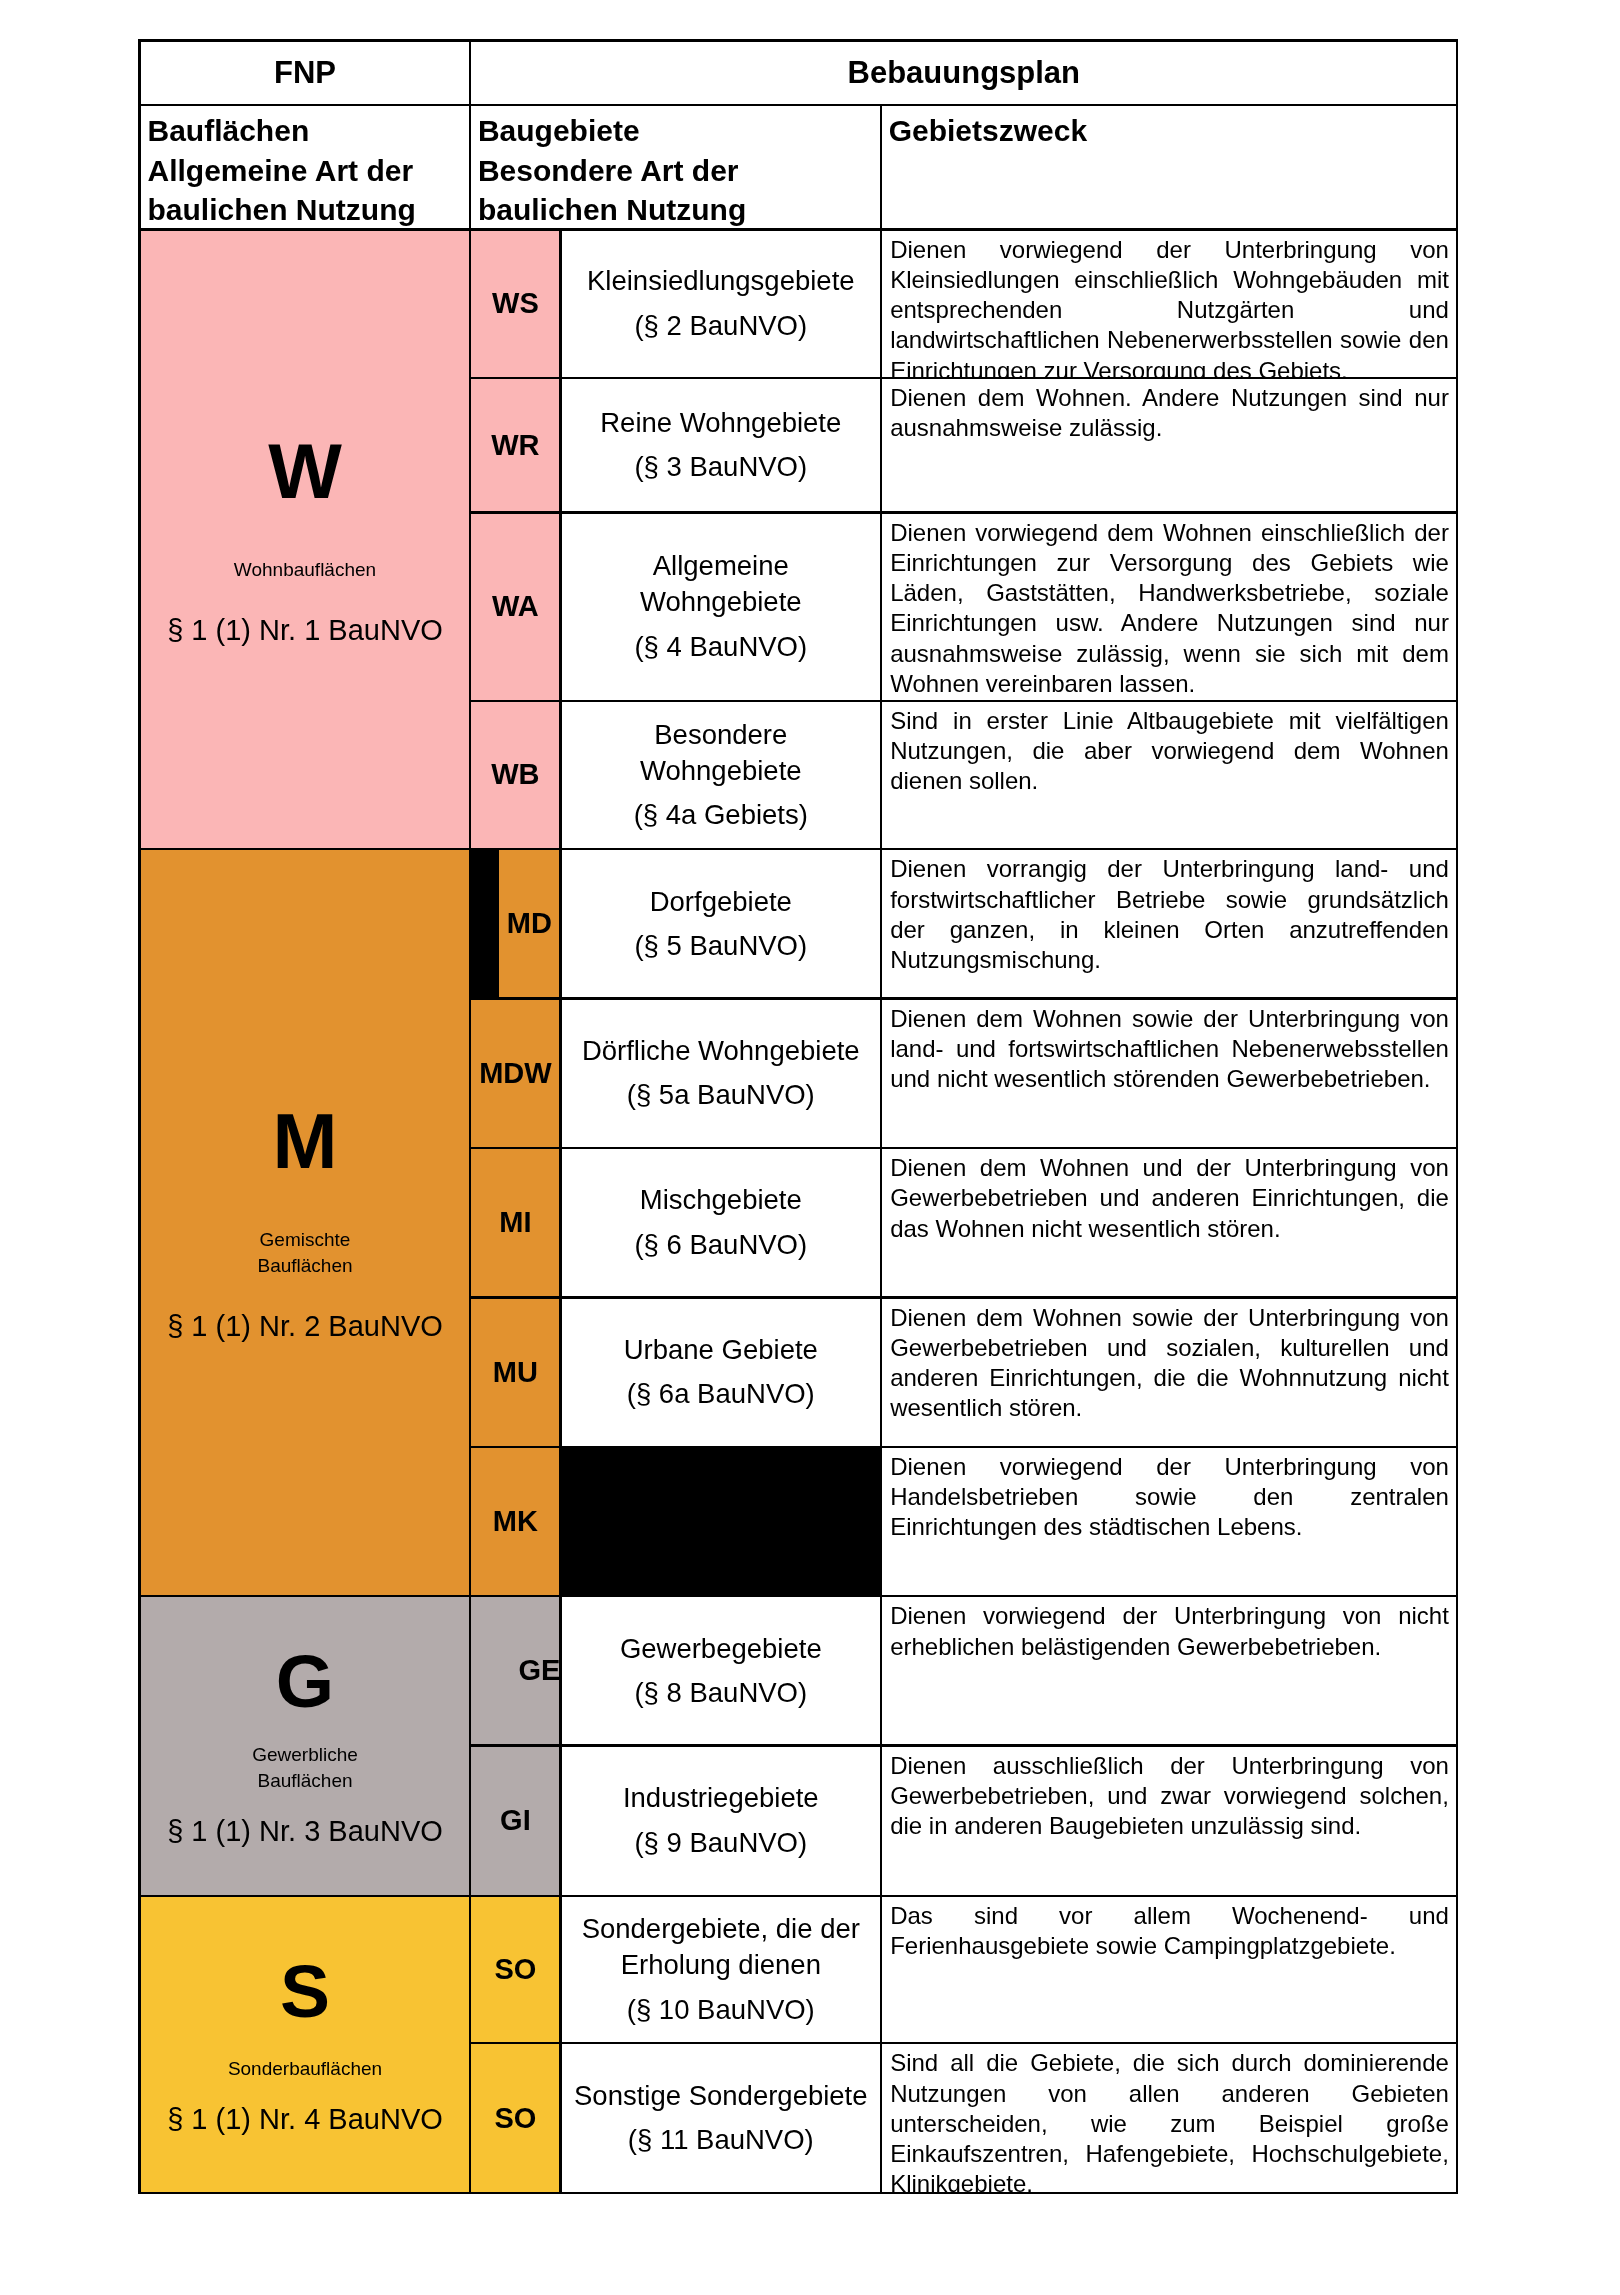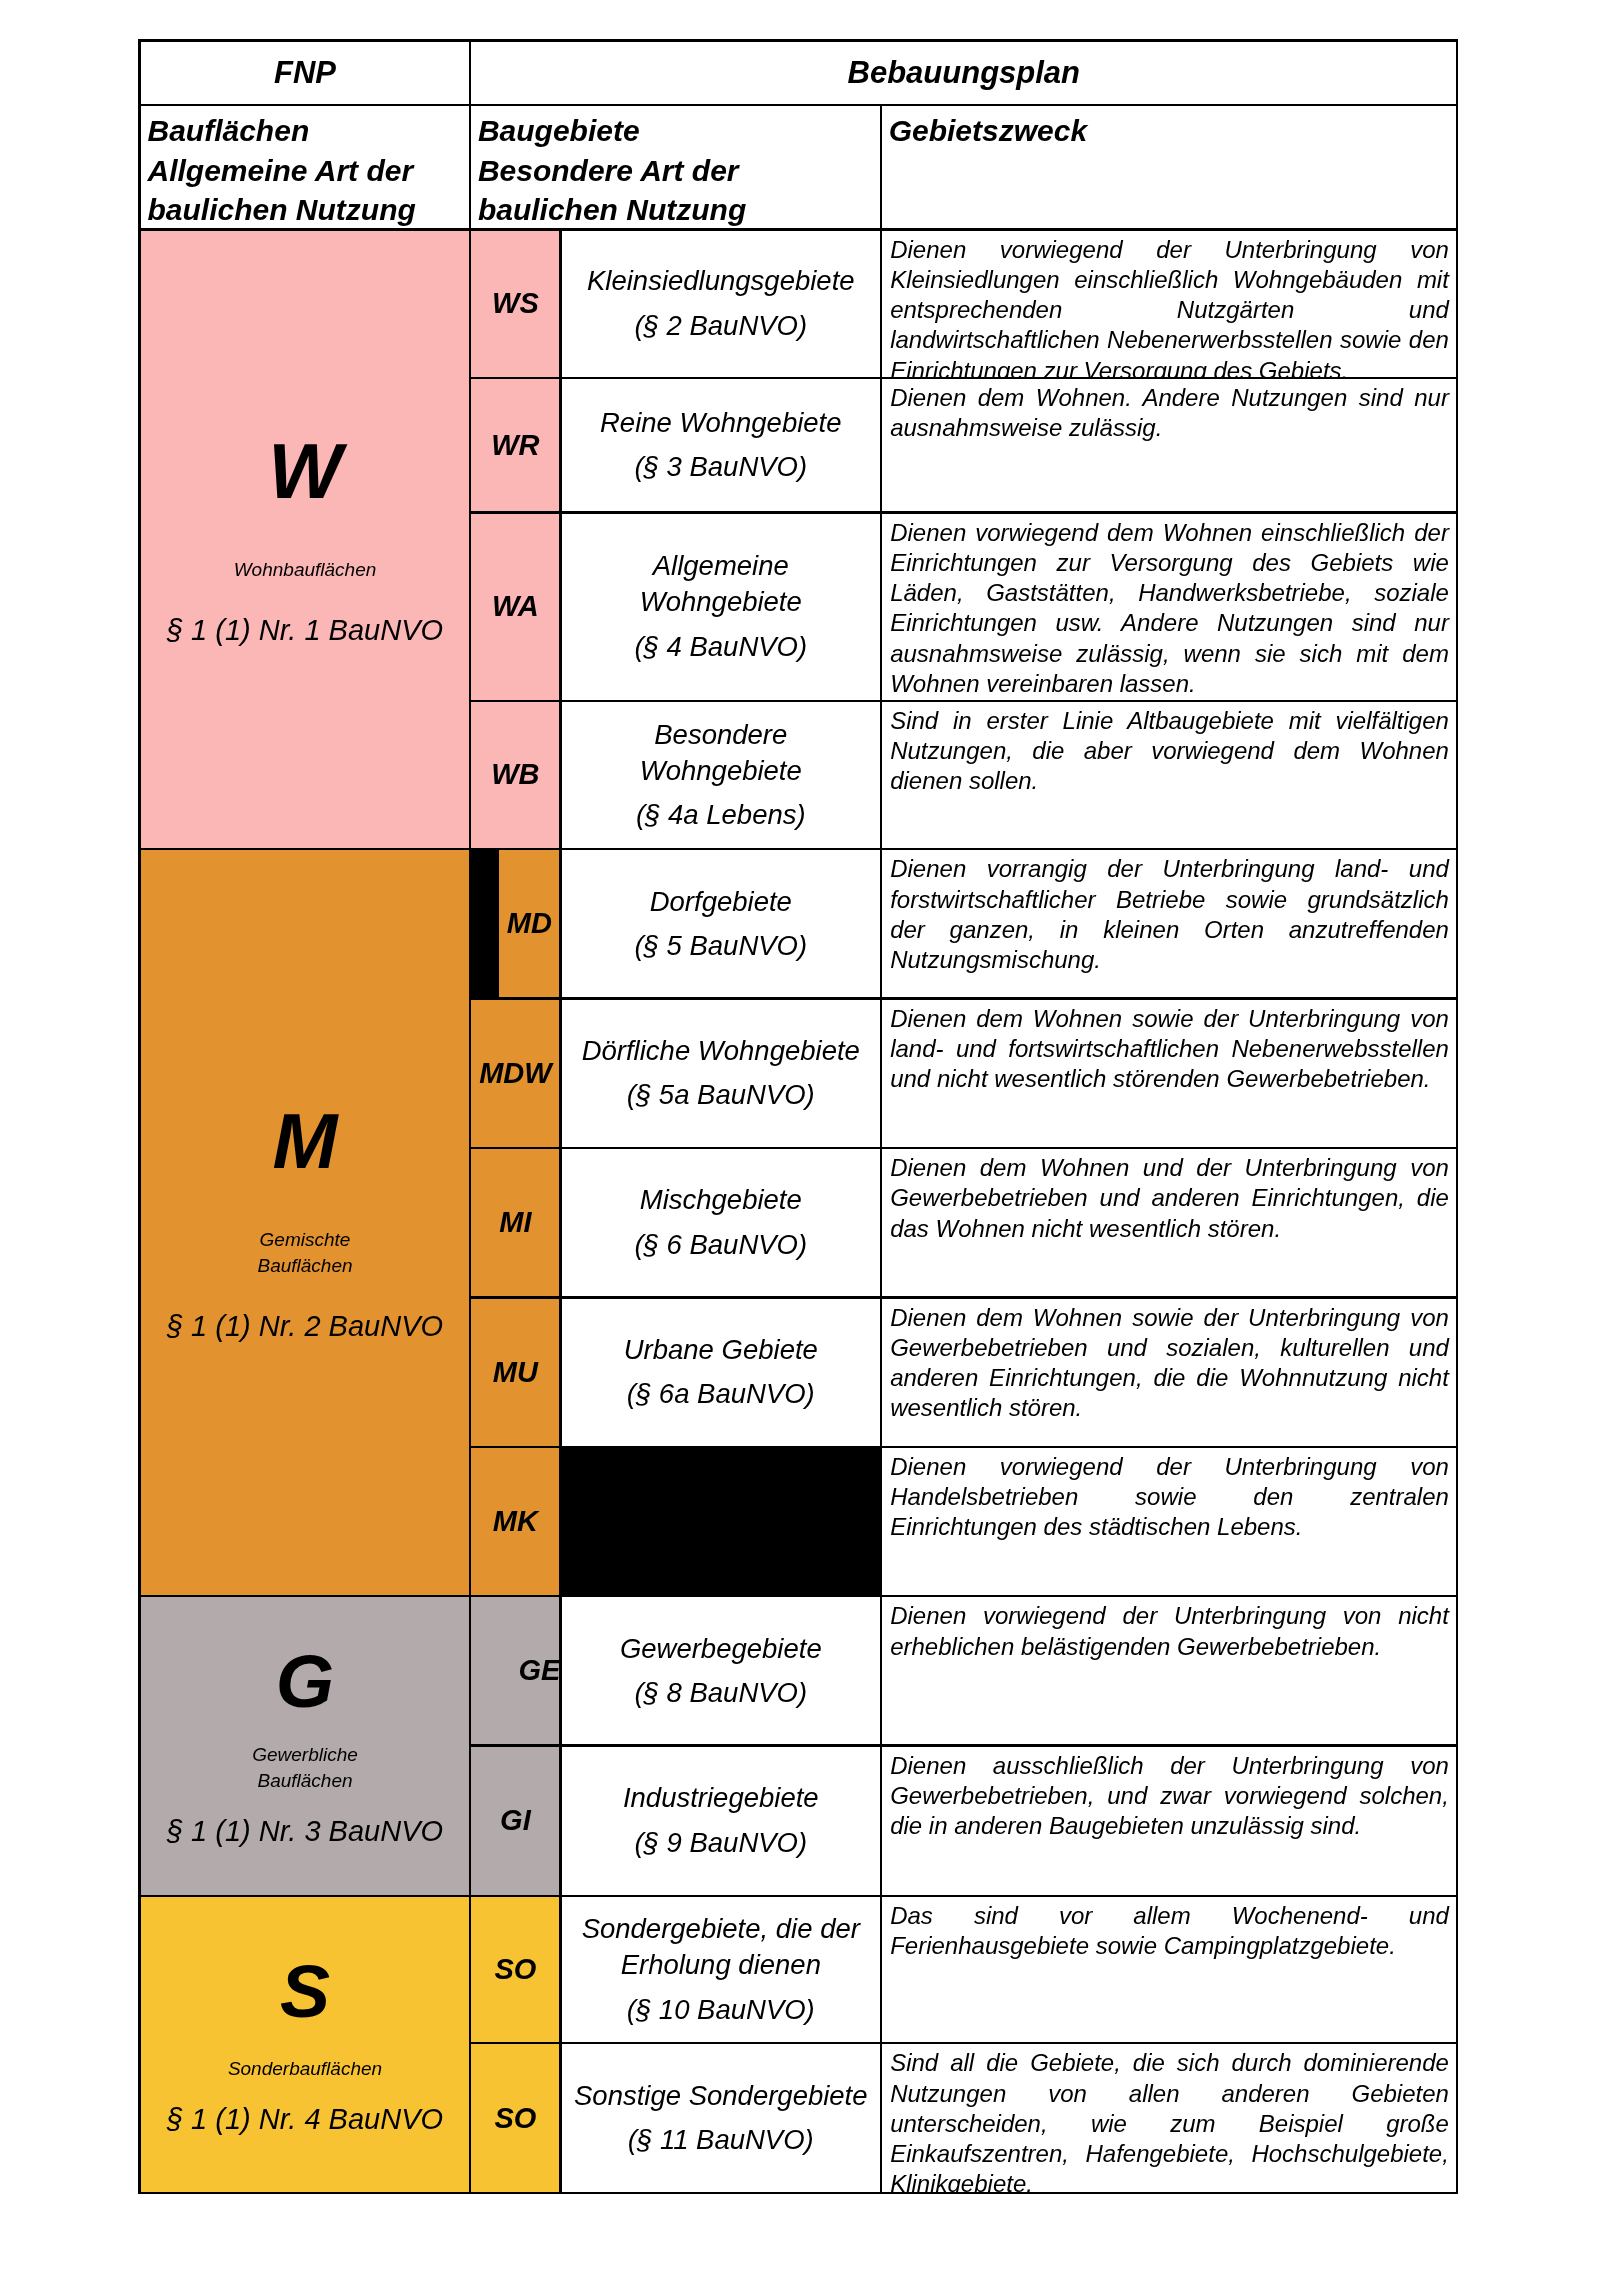--- a/index.html
+++ b/index.html
@@ -24,21 +24,20 @@
     border: 3.2px solid #000;
     background: #000;
     display: grid;
     grid-template-columns: 328px 88px 318px 574px;
     grid-template-rows: 62px 122px 146px 132px 186px 146px 147px 147px 147px 147px 147px 147px 148px 145px 148px;
     gap: 2.4px;
   }
   .cell {
     background: #fff;
     overflow: hidden;
-    font-style: italic;
   }
   .center-flex {
     display: flex;
     align-items: center;
     justify-content: center;
   }
   .top-header {
     font-weight: bold;
     font-size: 31px;
   }
@@ -152,21 +151,21 @@
   <div class="cell code-cell" style="grid-area: 5 / 2; background-color: rgb(251, 182, 182);">WA</div>
   <div class="cell name-cell" style="grid-column:3; grid-row:5;">
     <div>Allgemeine Wohngebiete</div>
     <div>(§ 4 BauNVO)</div>
   </div>
   <div class="cell purpose-cell" style="grid-column:4; grid-row:5;">Dienen vorwiegend dem Wohnen einschließlich der Einrichtungen zur Versorgung des Gebiets wie Läden, Gaststätten, Handwerksbetriebe, soziale Einrichtungen usw. Andere Nutzungen sind nur ausnahmsweise zulässig, wenn sie sich mit dem Wohnen vereinbaren lassen.</div>
 
   <div class="cell code-cell" style="grid-area: 6 / 2; background-color: rgb(251, 182, 182);">WB</div>
   <div class="cell name-cell" style="grid-column:3; grid-row:6;">
     <div>Besondere Wohngebiete</div>
-    <div>(§ 4a Lebens)</div>
+    <div>(§ 4a Gebiets)</div>
   </div>
   <div class="cell purpose-cell" style="grid-column:4; grid-row:6;">Sind in erster Linie Altbaugebiete mit vielfältigen Nutzungen, die aber vorwiegend dem Wohnen dienen sollen.</div>
 
   <div class="cell code-cell" style="grid-area: 7 / 2; background-color: rgb(226, 146, 47); margin-left: 28px;">MD</div>
   <div class="cell name-cell" style="grid-column:3; grid-row:7;">
     <div>Dorfgebiete</div>
     <div>(§ 5 BauNVO)</div>
   </div>
   <div class="cell purpose-cell" style="grid-column:4; grid-row:7;">Dienen vorrangig der Unterbringung land- und forstwirtschaftlicher Betriebe sowie grundsätzlich der ganzen, in kleinen Orten anzutreffenden Nutzungsmischung.</div>
 

